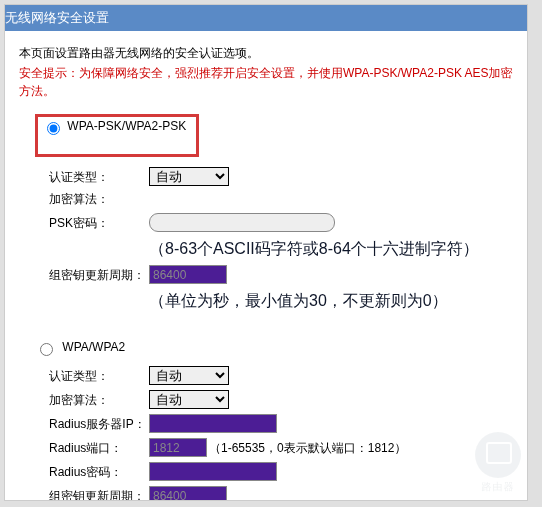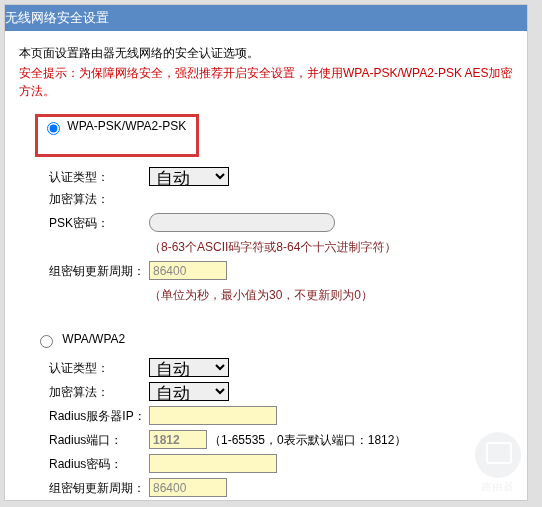--- a/index.html
+++ b/index.html
@@ -8,25 +8,25 @@
 .content{padding:10px 14px}
 .intro{margin:4px 0 2px 0}
 .warn{color:#c00;margin:2px 0 14px 0;line-height:1.5}
 .opt{margin:6px 0 10px 16px}
 .opt input[type=radio]{vertical-align:middle;margin-right:6px}
 .highlight{display:inline-block;border:3px solid #d43939;padding:2px 10px 19px 4px}
 .highlight input[type=radio]{vertical-align:middle;margin-right:4px}
 .block{margin-left:30px;margin-bottom:28px}
 .row{margin:5px 0;display:flex;align-items:flex-end}
 .lab{display:inline-block;width:100px;flex:0 0 100px}
-.hint{margin-left:100px;color:#7f1d1d;font-size:12px;padding-top:2px}
+.hint{margin-left:100px;color:#0f172a;font-size:16px;padding-top:2px}
 .after{margin-left:2px}
-select{border:1px solid #000;font-size:17px;padding:0 2px;height:19px;width:80px}
+select{border:1px solid #000;font-size:13px;padding:0 2px;height:19px;width:80px}
 input[type=text]{border:1px solid #888;font-size:12px;padding:1px 3px;height:15px}
-input[readonly]{background:#fef9c3;color:#888}
+input[readonly]{background:#4c1d95;color:#888}
 .pskbox{width:178px;border-radius:9px;background:#eee;border:1px solid #bbb;height:16px}
 .watermark{position:absolute;right:6px;bottom:6px;opacity:.22;text-align:center;color:#fff}
 .watermark .circ{width:46px;height:46px;border-radius:50%;background:#bfc8cf;margin:0 auto 2px auto;position:relative}
 .watermark .circ:before{content:"";position:absolute;left:11px;top:10px;width:22px;height:18px;border:2px solid #fff;border-radius:3px}
 .watermark .txt{font-size:10px;color:#b8c0c6;letter-spacing:1px}
 </style>
 </head>
 <body>
 
 <div class="window">
@@ -76,21 +76,21 @@
       <div class="row">
         <span class="lab">加密算法：</span>
         <select><option>自动</option></select>
       </div>
       <div class="row">
         <span class="lab">Radius服务器IP：</span>
         <input type="text" readonly="" style="width: 120px;" value="">
       </div>
       <div class="row">
         <span class="lab">Radius端口：</span>
-        <input type="text" readonly="" style="width: 50px; font-weight: bold;" value="1812">
+        <input type="text" readonly="" style="width: 50px;" value="1812">
         <span class="after">（1-65535，0表示默认端口：1812）</span>
       </div>
       <div class="row">
         <span class="lab">Radius密码：</span>
         <input type="text" readonly="" style="width: 120px;" value="">
       </div>
       <div class="row">
         <span class="lab">组密钥更新周期：</span>
         <input type="text" readonly="" style="width: 70px;" value="86400">
       </div>

